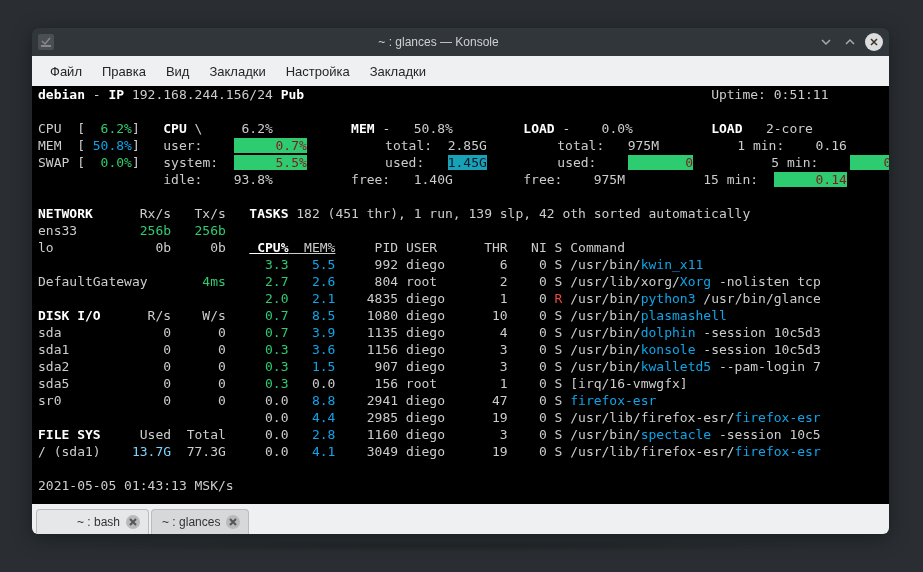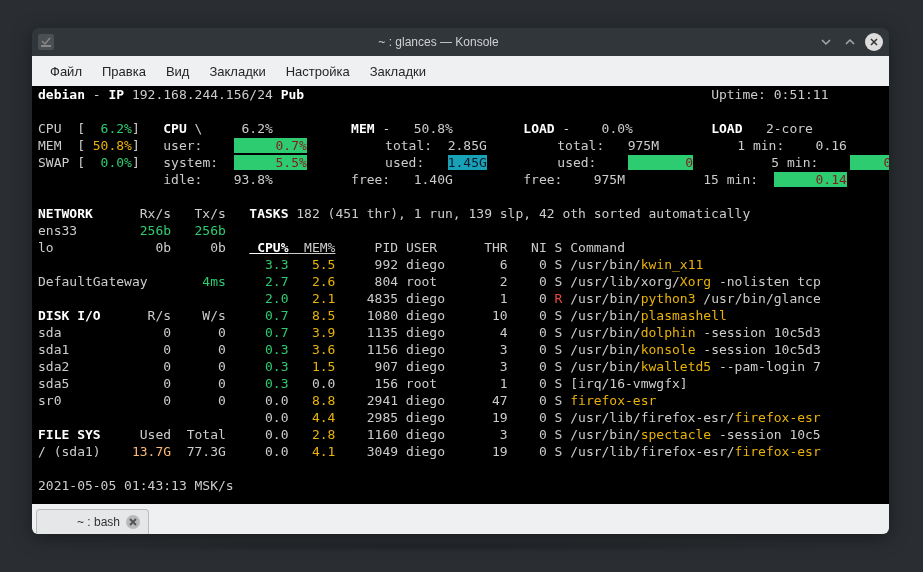--- a/index.html
+++ b/index.html
@@ -13,22 +13,22 @@
 .titlebar-btns { display:flex; gap:6px; }
 .tbtn { width:18px; height:18px; border-radius:9px; display:flex; align-items:center; justify-content:center; }
 .tbtn svg { width:12px; height:12px; stroke:#aaa; stroke-width:1.5; fill:none; }
 .tbtn.close { background:#ddd; }
 .tbtn.close svg { stroke:#333; }
 .menubar { height:30px; background:#eff0f1; display:flex; align-items:center; padding:0 8px; font-family:sans-serif; font-size:13px; color:#232627; gap:0; }
 .menu-item { padding:4px 10px; cursor:pointer; }
 .term { background:#000; color:#ccc; font-family:'DejaVu Sans Mono','Liberation Mono',monospace; font-size:13px; line-height:17px; padding:0 6px; white-space:pre; height:418px; overflow:hidden; }
 .b { font-weight:bold; color:#fff; }
 .g { color:#2ecc71; }
-.c { color:#eab308; }
-.m { color:#fdba74; }
+.c { color:#0ea5e9; }
+.m { color:#7dd3fc; }
 .r { color:#e74c3c; }
 .hl-g { background:#2ecc71; color:#7f1d1d;padding-left:34px; }
 .hl-c { background:#17a2b8; color:#0f172a; }
 .u { text-decoration:underline; }
 .tabbar { height:30px; background:#eff0f1; display:flex; align-items:flex-end; padding:2px 4px 0; font-family:sans-serif; font-size:12px; }
 .tab { padding:5px 8px 5px 10px; background:#d6d8da; border:1px solid #bbb; border-bottom:none; border-radius:4px 4px 0 0; margin-right:2px; display:flex; align-items:center; gap:6px; color:#333; }
 .tab.inactive { background:#e6e7e9;padding-left:40px; }
 .tab-close { width:14px; height:14px; border-radius:7px; background:#b8bbbd; display:flex; align-items:center; justify-content:center; }
 .tab-close svg { width:8px; height:8px; stroke:#555; stroke-width:2; }
 </style>
@@ -101,15 +101,23 @@
 
   <div class="tabbar">
     <div class="tab inactive">
       <span>~ : bash</span>
       <span class="tab-close">
           <svg viewBox="0 0 8 8">
             <path d="M1 1 L7 7 M7 1 L1 7"></path>
           </svg>
         </span>
     </div>
+    <div class="tab">
+      <span>~ : glances</span>
+      <span class="tab-close">
+          <svg viewBox="0 0 8 8">
+            <path d="M1 1 L7 7 M7 1 L1 7"></path>
+          </svg>
+        </span>
+    </div>
   </div>
 
 </div>
 
 </body></html>

